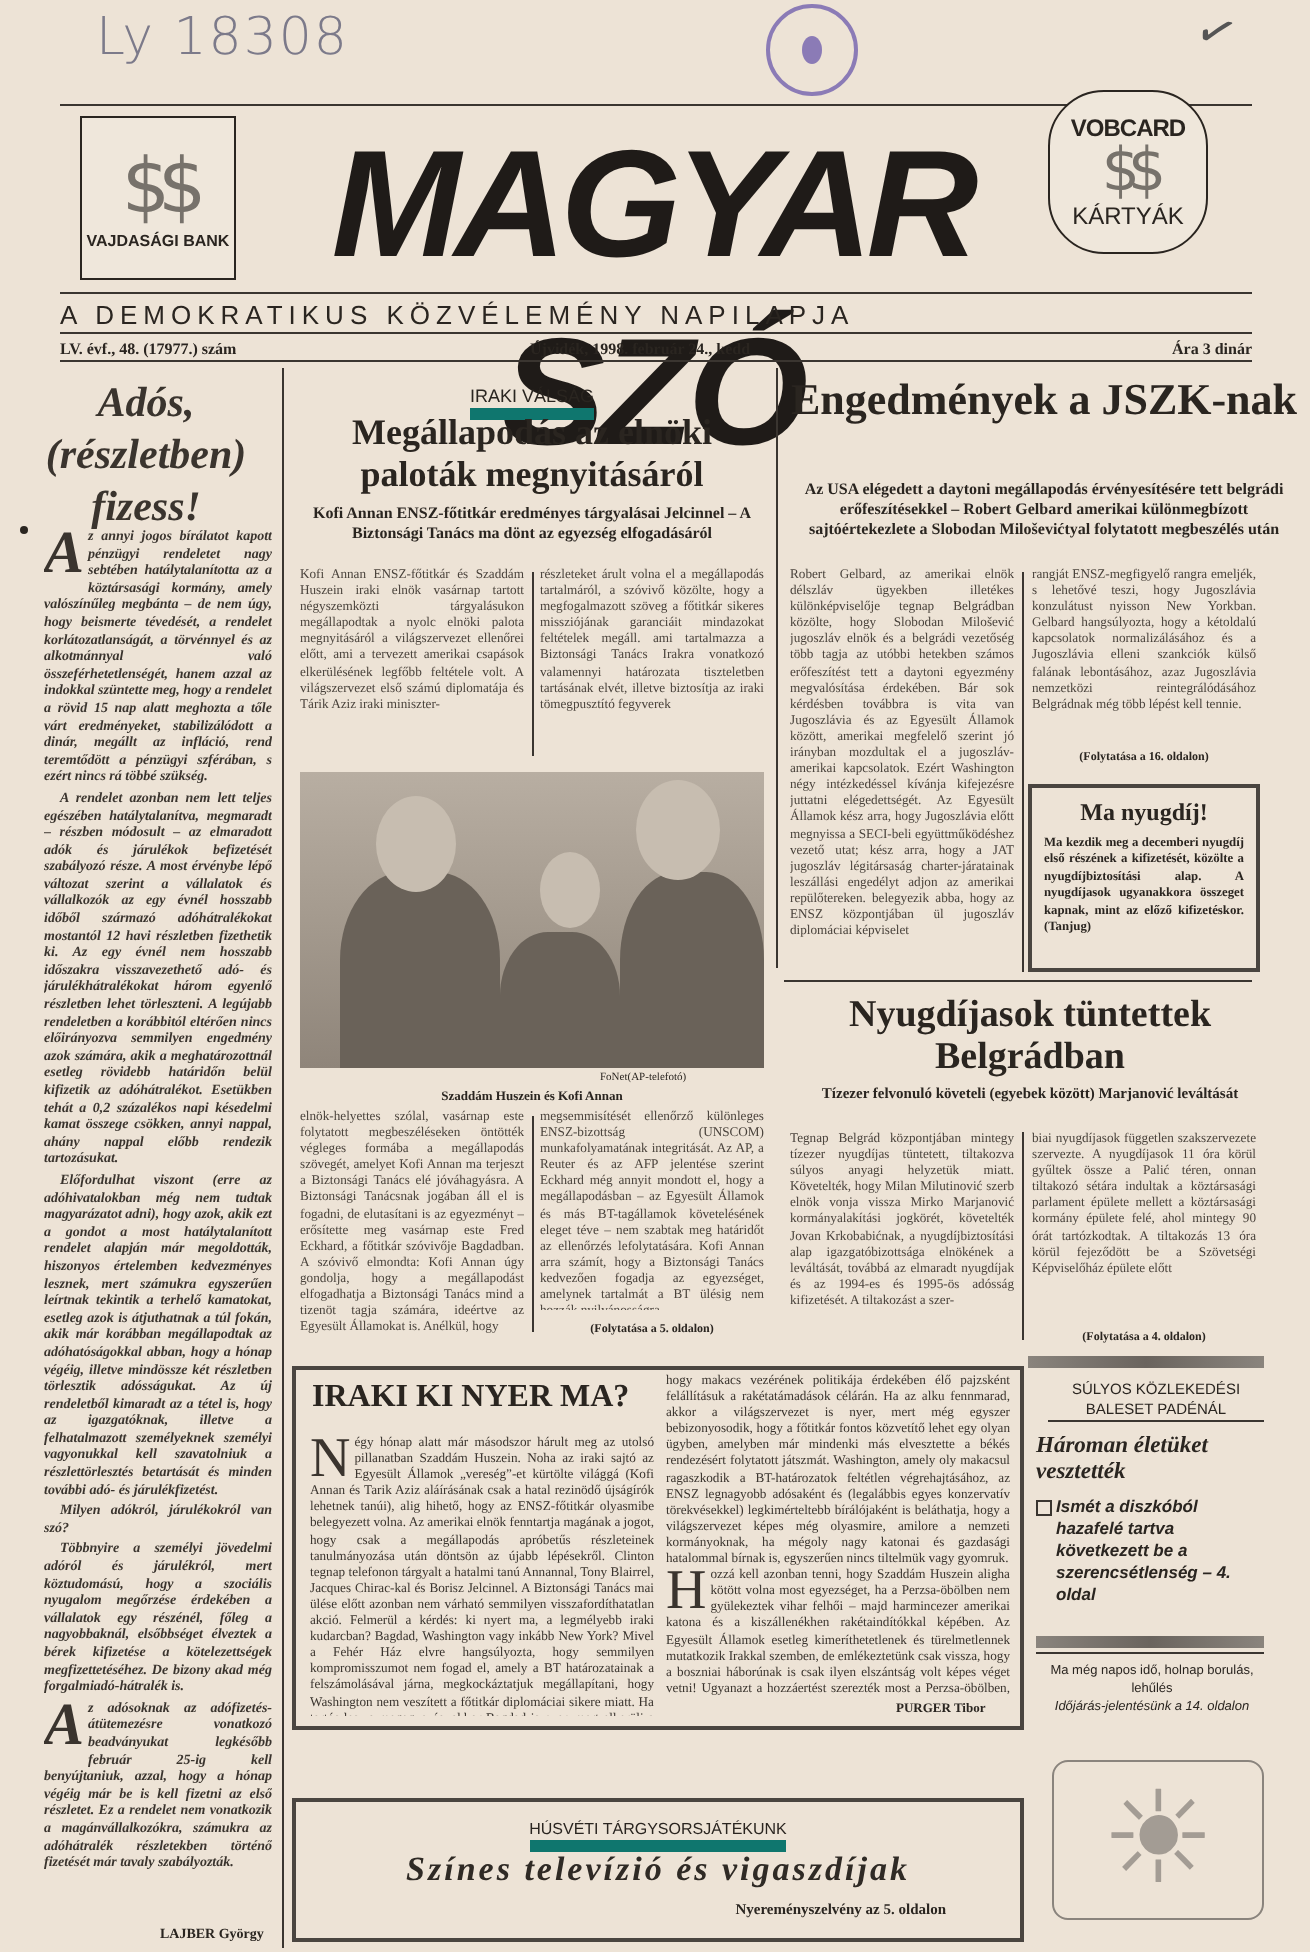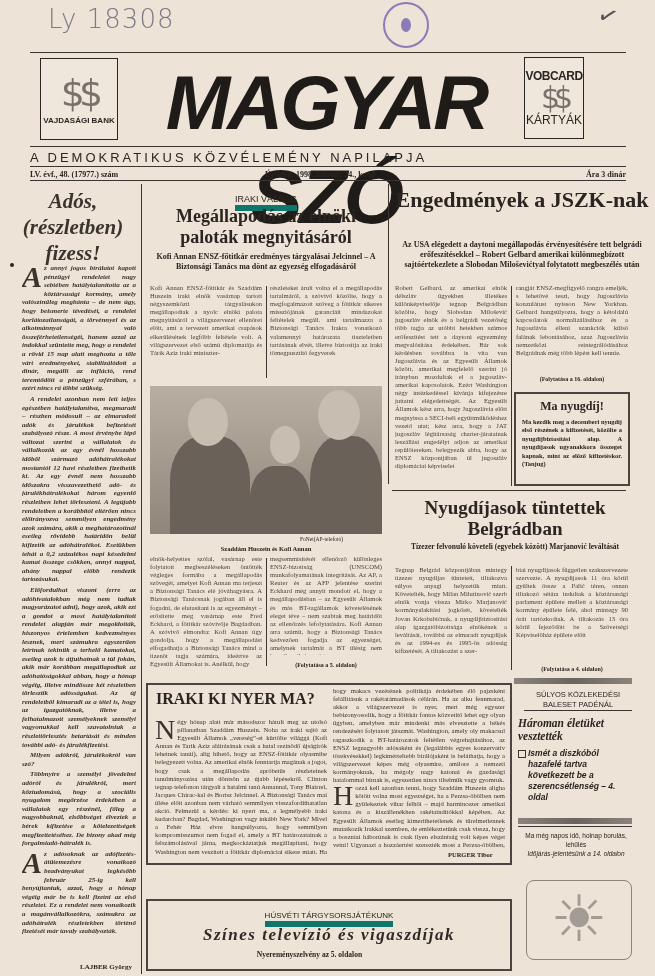--- a/index.html
+++ b/index.html
@@ -93,21 +93,21 @@
     <div class="stamp-inner"></div>
   </div>
 <div class="abs checkmark">✓</div>
 
 <div class="abs rule" style="top:52px;"></div>
 <div class="abs logo-box" style="left:40px; top:58px; width:78px; height:82px;">
   <div class="logo-glyph">$$</div>
   <div class="logo-small">VAJDASÁGI BANK</div>
 </div>
 <div class="abs masthead">MAGYAR SZÓ</div>
-<div class="abs logo-box" style="left:524px; top:57px; width:60px; height:82px;">
+<div class="abs logo-box" style="left:524px; top:45px; width:80px; height:82px;border-radius:28px;">
   <div class="vob-title">VOBCARD</div>
   <div class="logo-glyph" style="font-size:30px;">$$</div>
   <div class="vob-sub">KÁRTYÁK</div>
 </div>
 <div class="abs rule" style="top:146px;"></div>
 <div class="abs tagline">A DEMOKRATIKUS KÖZVÉLEMÉNY NAPILAPJA</div>
 <div class="abs rule" style="top:166px;"></div>
 <div class="abs infobar" style="left:30px;">LV. évf., 48. (17977.) szám</div>
 <div class="abs infobar" style="left:265px;">Újvidék, 1998. február 24., kedd</div>
 <div class="abs infobar" style="right:29px;">Ára 3 dinár</div>
@@ -189,21 +189,21 @@
   <span class="dropcap" style="font-size:28px; line-height:24px; font-weight:normal;">H</span>
   <span>ozzá kell azonban tenni, hogy Szaddám Huszein aligha kötött volna most egyezséget, ha a Perzsa-öbölben nem gyülekeztek vihar felhői – majd harmincezer amerikai katona és a kiszállenékhen rakétaindítókkal képében. Az Egyesült Államok esetleg kimeríthetetlenek és türelmetlennek mutatkozik Irakkal szemben, de emlékeztetünk csak vissza, hogy a boszniai háborúnak is csak ilyen elszántság volt képes véget vetni! Ugyanazt a hozzáertést szerezték most a Perzsa-öbölben, és csak reménykedhetünk, hogy ott is kifizetődik majd, akárcsak a Balkánon</span>
 </div>
 <div class="abs" style="left:448px; top:851px; font-size:6.5px; font-weight:bold;">PURGER Tibor</div>
 
 <div class="abs box" style="left:146px; top:899px; width:366px; height:72px;"></div>
 <div class="abs" style="left:146px; top:904px; width:366px; text-align:center;">
   <span class="kicker" style="font-size:8px;">HÚSVÉTI TÁRGYSORSJÁTÉKUNK</span>
 </div>
 <div class="abs" style="left:146px; top:925px; width:366px; text-align:center; font-style:italic; font-weight:bold; font-size:17px; letter-spacing:1.5px; color:#2f2a25;">Színes televízió és vigaszdíjak</div>
-<div class="abs" style="left:146px; top:950px; width:327px; text-align:center; font-size:7.5px; font-weight:bold;">Nyereményszelvény az 5. oldalon</div>
+<div class="abs" style="left:146px; top:950px; width:327px; text-align:right; font-size:7.5px; font-weight:bold;">Nyereményszelvény az 5. oldalon</div>
 
 <div class="abs" style="left:524px; top:690px; width:108px; text-align:center; font-family:'Liberation Sans',sans-serif; font-size:7.5px; line-height:10px;">SÚLYOS KÖZLEKEDÉSI BALESET PADÉNÁL</div>
 <div class="abs" style="left:524px; top:710px; width:108px; height:1px; background:#3a3530;"></div>
 <div class="abs" style="left:518px; top:717px; width:116px; font-style:italic; font-weight:bold; font-size:11.5px; line-height:13px; color:#2a2520;">Hároman életüket vesztették</div>
 <div class="abs" style="left:518px; top:750px; width:8px; height:8px; border:1px solid #3a3530; box-sizing:border-box;"></div>
 <div class="abs sans-bold-it" style="left:528px; top:748px; width:102px; font-size:8.5px; line-height:11px;">Ismét a diszkóból hazafelé tartva következett be a szerencsétlenség – 4. oldal</div>
 <div class="abs gray-bar" style="left:518px; top:818px; width:114px;"></div>
 <div class="abs" style="left:518px; top:826px; width:114px; height:1px; background:#3a3530;"></div>
 
 <div class="abs" style="left:520px; top:832px; width:112px; text-align:center; font-family:'Liberation Sans',sans-serif; font-size:6.5px; line-height:8.5px;">Ma még napos idő, holnap borulás, lehűlés</div>

